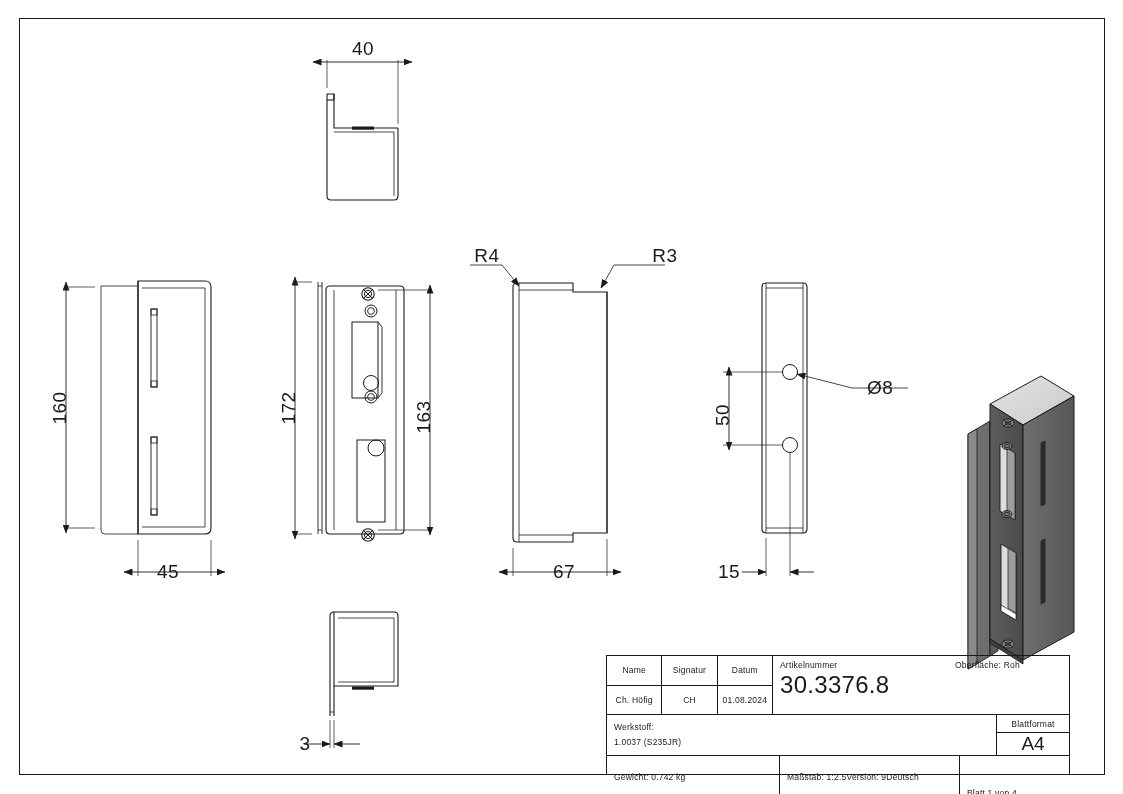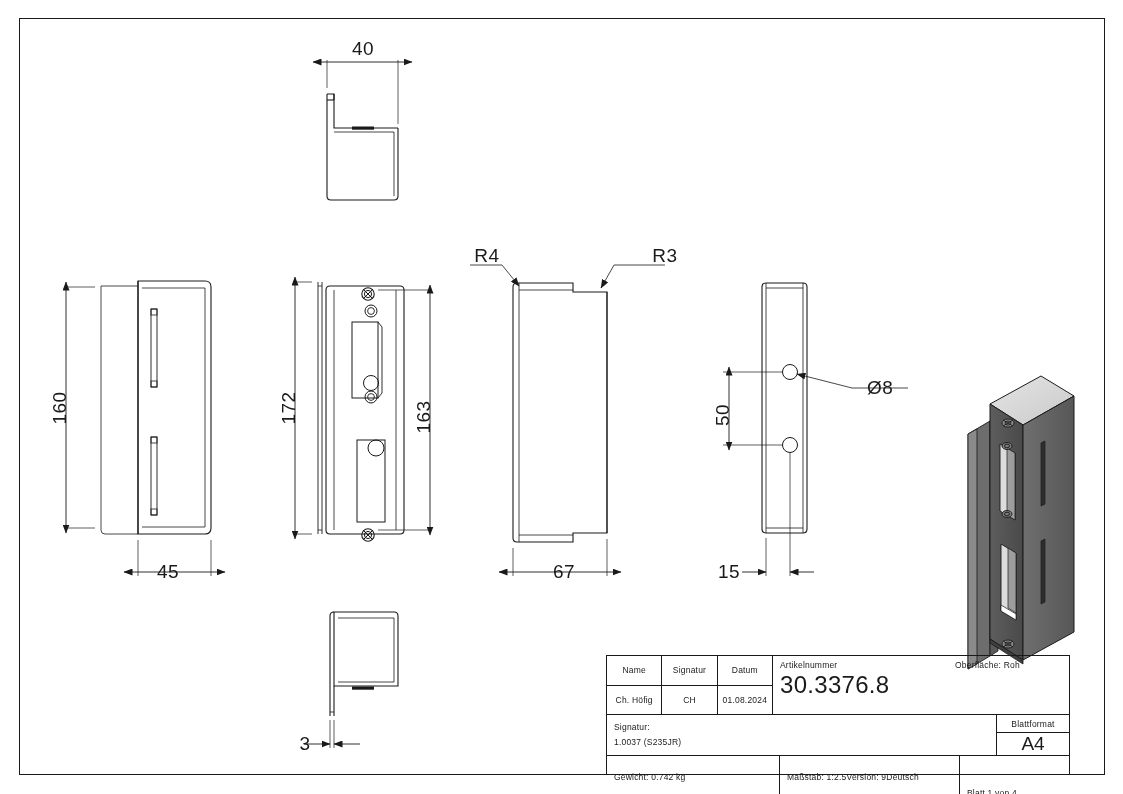--- a/index.html
+++ b/index.html
@@ -300,21 +300,21 @@
       </div>
       <div id="tb-article">
         <div class="lbl-small">Artikelnummer</div>
         <div id="artnum">30.3376.8</div>
         <div id="surface">Oberfläche:  Roh</div>
       </div>
     </div>
 
     <div id="tb-mid">
       <div id="tb-material">
-        <div>Signatur:</div>
+        <div>Werkstoff:</div>
         <div>1.0037 (S235JR)</div>
       </div>
       <div id="tb-format">
         <div id="fmt-label">Blattformat</div>
         <div id="fmt-value">A4</div>
       </div>
     </div>
 
     <div id="tb-bottom">
       <div id="tb-weight">Gewicht: 0.742 kg</div>

